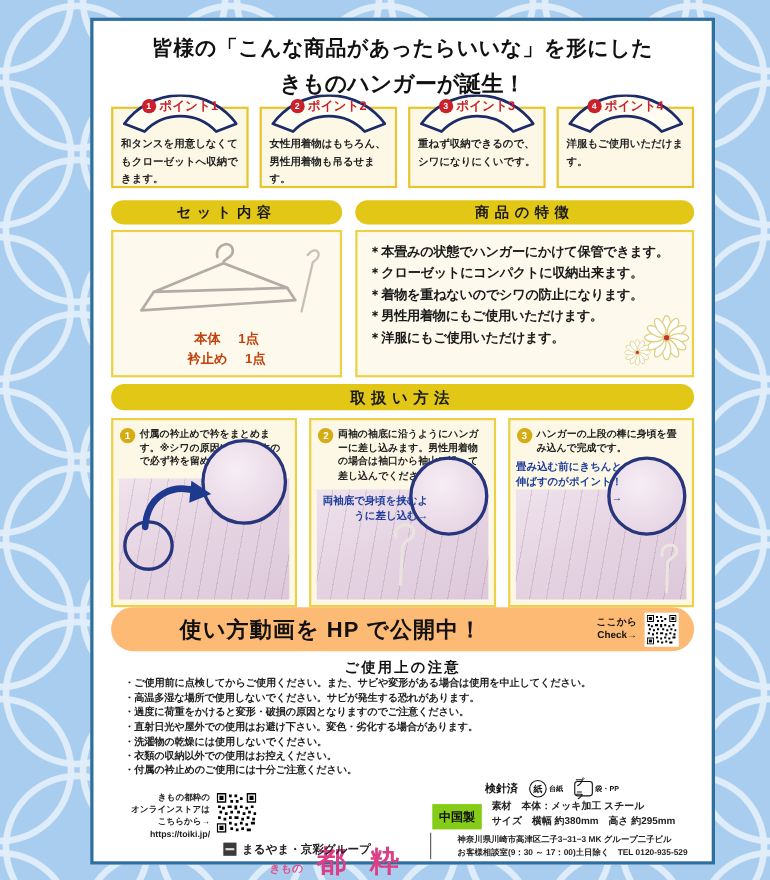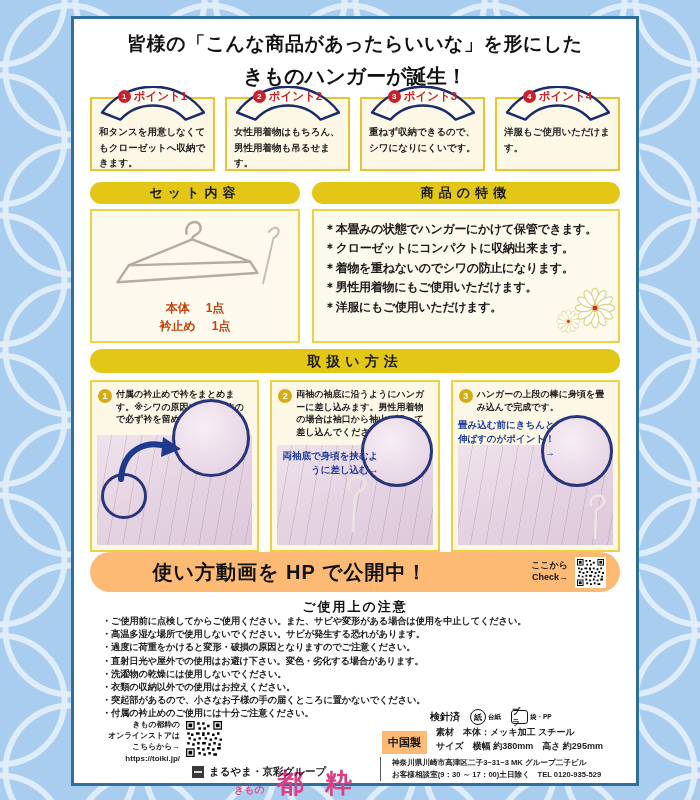--- a/index.html
+++ b/index.html
@@ -7,21 +7,21 @@
   .stage{
     position:relative; width:700px; height:800px; overflow:hidden;
     background-color:#a9cdee;
     background-image:
       radial-gradient(circle, rgba(255,255,255,0) 61px, rgba(225,238,250,.95) 62px, rgba(225,238,250,.95) 67px, rgba(255,255,255,0) 68px),
       radial-gradient(circle, rgba(255,255,255,0) 61px, rgba(225,238,250,.95) 62px, rgba(225,238,250,.95) 67px, rgba(255,255,255,0) 68px);
     background-size:140px 140px;
     background-position:0 0, 70px 70px;
   }
   .card{
-    position:absolute; left:71px; top:16px; width:568px; height:770px;
+    position:absolute; left:82px; top:16px; width:568px; height:770px;
     background:#fff; border:3px solid #2e6f9e;
   }
   
   .title{ position:absolute; top:12px; left:0; width:100%; text-align:center; color:#111; }
   .title .l1{ font-size:19px; font-weight:bold; letter-spacing:.5px; }
   .title .l2{ font-size:20px; font-weight:bold; margin-top:6px; }
   
   .points{ position:absolute; top:78px; left:16px; width:530px; display:flex; gap:10px; }
   .pbox{ position:relative; flex:1; height:74px; background:#fdf8e6; border:2px solid #e7c531; padding:25px 6px 4px 7px; }
   .pbox .ptext{ font-size:9.5px; font-weight:bold; line-height:1.65; color:#222; }
@@ -83,27 +83,27 @@
   .brand{ position:absolute; left:160px; top:708px; display:flex; align-items:flex-end; gap:12px; }
   .brand-small{ color:#e0508c; font-size:10px; font-weight:bold; padding-bottom:4px; }
   .brand-large{ color:#da3f85; font-size:27px; font-weight:bold; letter-spacing:7px;margin-top:38px; }
   .inspect-row{ position:absolute; left:308px; top:690px; display:flex; align-items:center; gap:10px;margin-left:48px; }
   .inspect{ font-size:10px; font-weight:bold; color:#111; }
   .ricon{ display:flex; align-items:center; gap:2px; }
   .rp{ border:1.6px solid #111; font-size:8px; font-weight:bold; color:#111; display:flex; align-items:center; justify-content:center; }
   .rp-paper{ width:16px; height:16px; border-radius:50%; }
   .rp-pla{ width:17px; height:14px; border-radius:3px; }
   .rnote{ font-size:6.5px; font-weight:bold; color:#111; }
-  .origin{ position:absolute; left:308px; top:712px; background:#fdba74; color:#111; font-size:11px; font-weight:bold; padding:4px 6px; }
+  .origin{ position:absolute; left:308px; top:712px; background:#84cc16; color:#111; font-size:11px; font-weight:bold; padding:4px 6px; }
   .specs{ position:absolute; left:362px; top:707px; font-size:9px; font-weight:bold; line-height:1.55; color:#222; }
   .group-row{ position:absolute; left:118px; top:746px; display:flex; align-items:center; gap:5px; }
   .glogo{ width:12px; height:12px; background:#3a3a3a; position:relative; }
   .glogo::after{ content:""; position:absolute; left:2px; top:5px; width:8px; height:2px; background:#ddd; }
   .gname{ font-size:10.5px; font-weight:bold; color:#222; }
-  .addr{ position:absolute; left:306px; top:738px; width:248px; border-left:1.5px solid #555; padding-left:11px;
+  .addr{ position:absolute; left:306px; top:738px; width:248px; border-left:1.5px solid #555; padding-left:24px;
          font-size:7.6px; font-weight:bold; line-height:1.6; color:#222; }
 </style>
 </head>
 <body>
 
 <div class="stage">
   <svg width="0" height="0" style="position:absolute">
     <defs>
       <g id="qrShape">
         <rect width="29" height="29" fill="#fff"></rect>
@@ -310,21 +310,20 @@
     </div>
 
     <div class="cautions-h">ご使用上の注意</div>
     <div class="cautions">
       <div class="caut">・ご使用前に点検してからご使用ください。また、サビや変形がある場合は使用を中止してください。</div>
       <div class="caut">・高温多湿な場所で使用しないでください。サビが発生する恐れがあります。</div>
       <div class="caut">・過度に荷重をかけると変形・破損の原因となりますのでご注意ください。</div>
       <div class="caut">・直射日光や屋外での使用はお避け下さい。変色・劣化する場合があります。</div>
       <div class="caut">・洗濯物の乾燥には使用しないでください。</div>
       <div class="caut">・衣類の収納以外での使用はお控えください。</div>
-      <div class="caut">・突起部があるので、小さなお子様の手の届くところに置かないでください。</div>
       <div class="caut">・付属の衿止めのご使用には十分ご注意ください。</div>
     </div>
 
     <div class="store">
       <div>きもの都粋の</div>
       <div>オンラインストアは</div>
       <div>こちらから→</div>
       <div class="store-url">https://toiki.jp/</div>
     </div>
     <div class="qr qr-footer">

